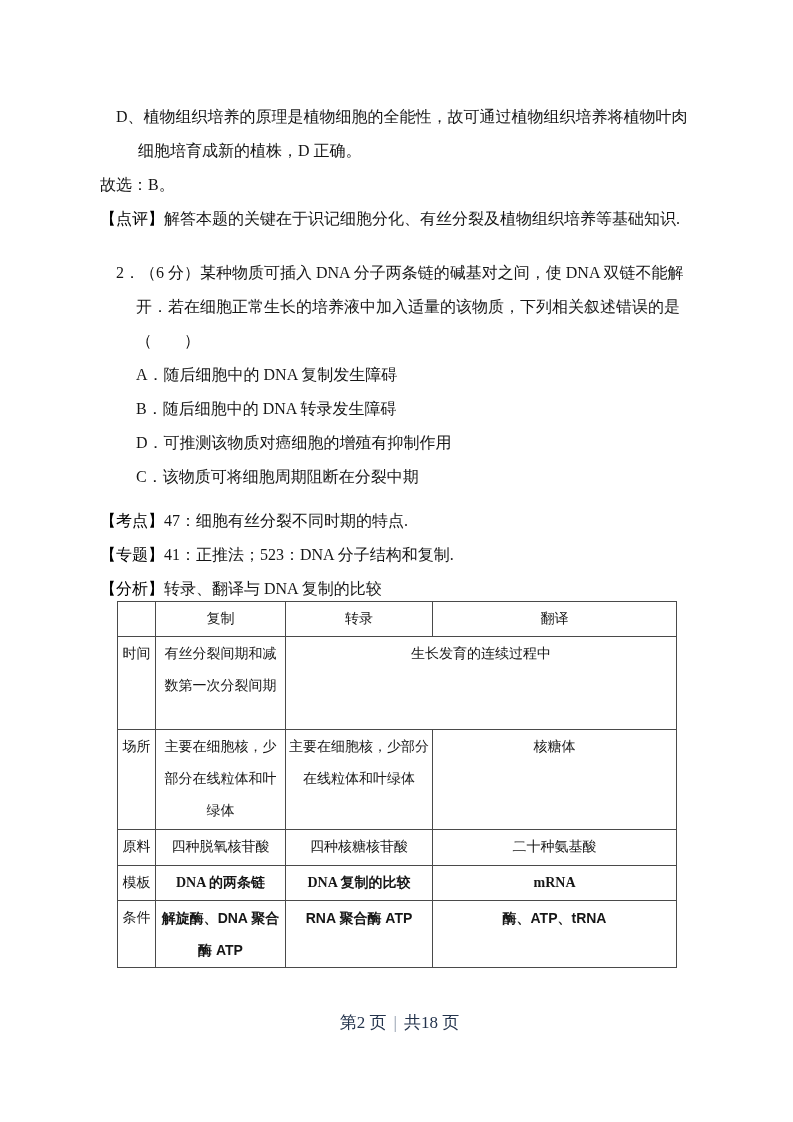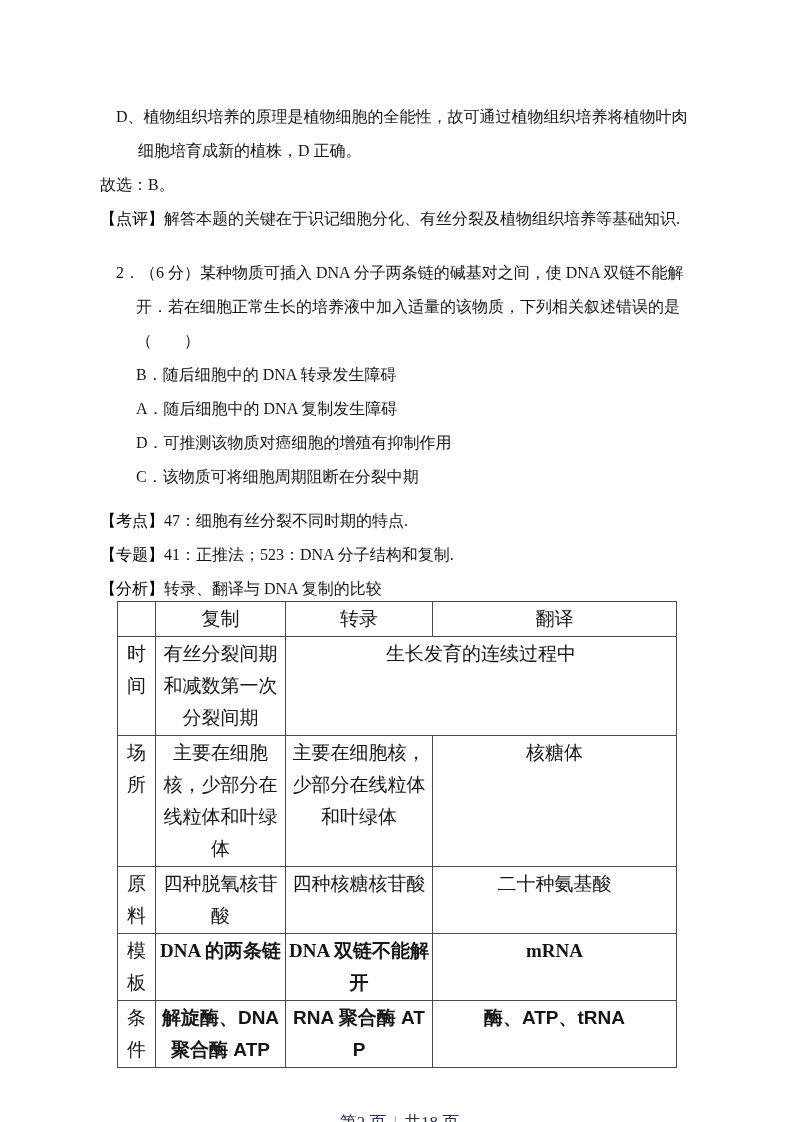--- a/index.html
+++ b/index.html
@@ -32,21 +32,21 @@
 
   
   table.cmp {
     border-collapse:collapse; table-layout:fixed;
     width:559px; margin:-5px 0 0 17px;
   }
   table.cmp td {
     border:1px solid #4a4a4a;
     text-align:center; vertical-align:top;
     padding:1px 3px; box-sizing:border-box;
-    font-size:19px; line-height:32px;
+    font-size:14px; line-height:32px;
     word-break:break-all;
   }
   tr.r-head td { height:33px; }
   tr.r-time td { height:93px; }
   tr.r-place td { height:100px; }
   tr.r-material td { height:36px; }
   tr.r-template td { height:35px;font-family:Liberation Serif, serif; }
   tr.r-condition td { height:64px; }
   td.sans {
     font-family:"Liberation Sans","DejaVu Sans",sans-serif;
@@ -65,22 +65,22 @@
 
 <div class="page">
   <div class="content">
 
     <p class="p-d">D、植物组织培养的原理是植物细胞的全能性，故可通过植物组织培养将植物叶肉细胞培育成新的植株，D 正确。</p>
     <p>故选：B。</p>
     <p class="p-comment"><span class="label-blue">【点评】</span><span>解答本题的关键在于识记细胞分化、有丝分裂及植物组织培养等基础知识.</span></p>
 
     <div class="q2-block">
       <p class="q2-stem">2．（6 分）某种物质可插入 DNA 分子两条链的碱基对之间，使 DNA 双链不能解开．若在细胞正常生长的培养液中加入适量的该物质，下列相关叙述错误的是（　　）</p>
+      <p class="option">A．随后细胞中的 DNA 复制发生障碍</p>
       <p class="option">B．随后细胞中的 DNA 转录发生障碍</p>
-      <p class="option">A．随后细胞中的 DNA 复制发生障碍</p>
       <p class="option">D．可推测该物质对癌细胞的增殖有抑制作用</p>
       <p class="option">C．该物质可将细胞周期阻断在分裂中期</p>
     </div>
 
     <div class="tags-block">
       <p><span class="label-blue">【考点】</span><span>47：细胞有丝分裂不同时期的特点.</span></p>
       <p><span class="label-blue">【专题】</span><span>41：正推法；523：DNA 分子结构和复制.</span></p>
       <p><span class="label-blue">【分析】</span><span>转录、翻译与 DNA 复制的比较</span></p>
     </div>
 
@@ -111,21 +111,21 @@
         </tr>
         <tr class="r-material">
           <td>原料</td>
           <td>四种脱氧核苷酸</td>
           <td>四种核糖核苷酸</td>
           <td>二十种氨基酸</td>
         </tr>
         <tr class="r-template">
           <td>模板</td>
           <td class="sans">DNA 的两条链</td>
-          <td class="sans">DNA 双链不能解开</td>
+          <td class="sans">DNA 复制的比较</td>
           <td class="sans">mRNA</td>
         </tr>
         <tr class="r-condition">
           <td>条件</td>
           <td class="sans">解旋酶、DNA 聚合酶 ATP</td>
           <td class="sans">RNA 聚合酶 ATP</td>
           <td class="sans">酶、ATP、tRNA</td>
         </tr>
       </tbody>
     </table>

